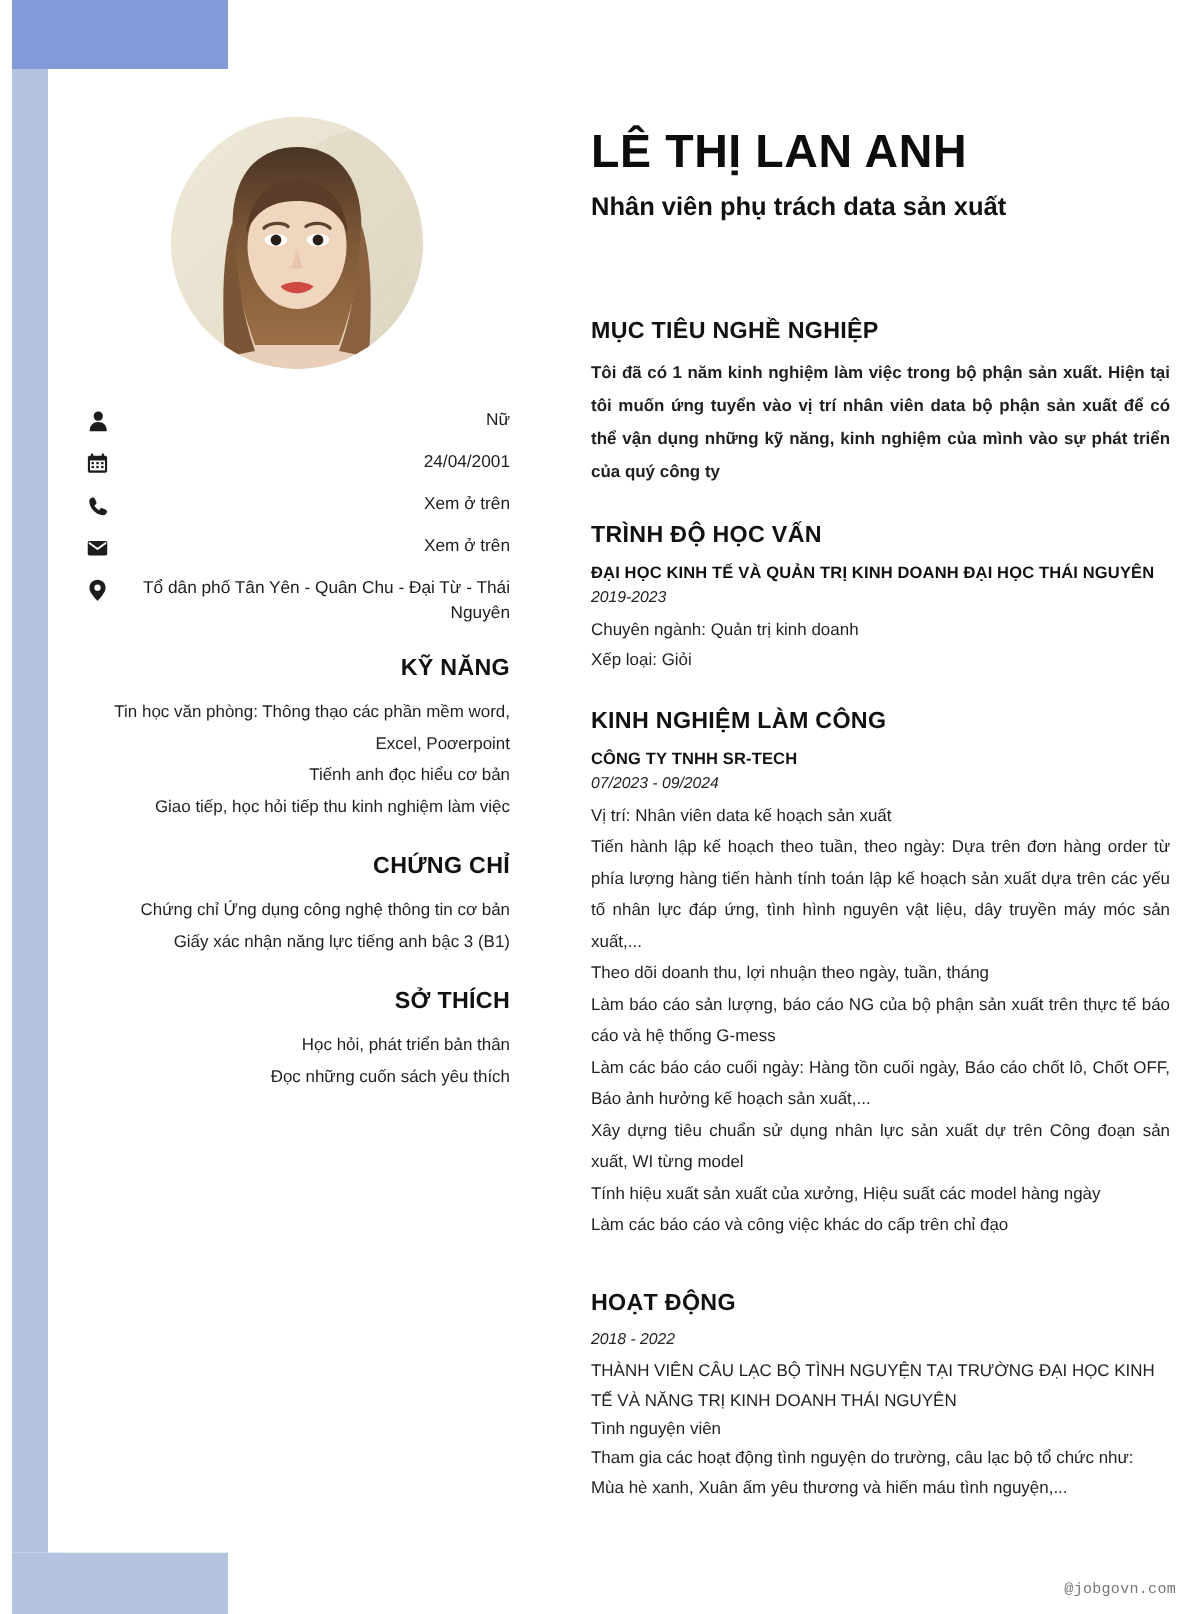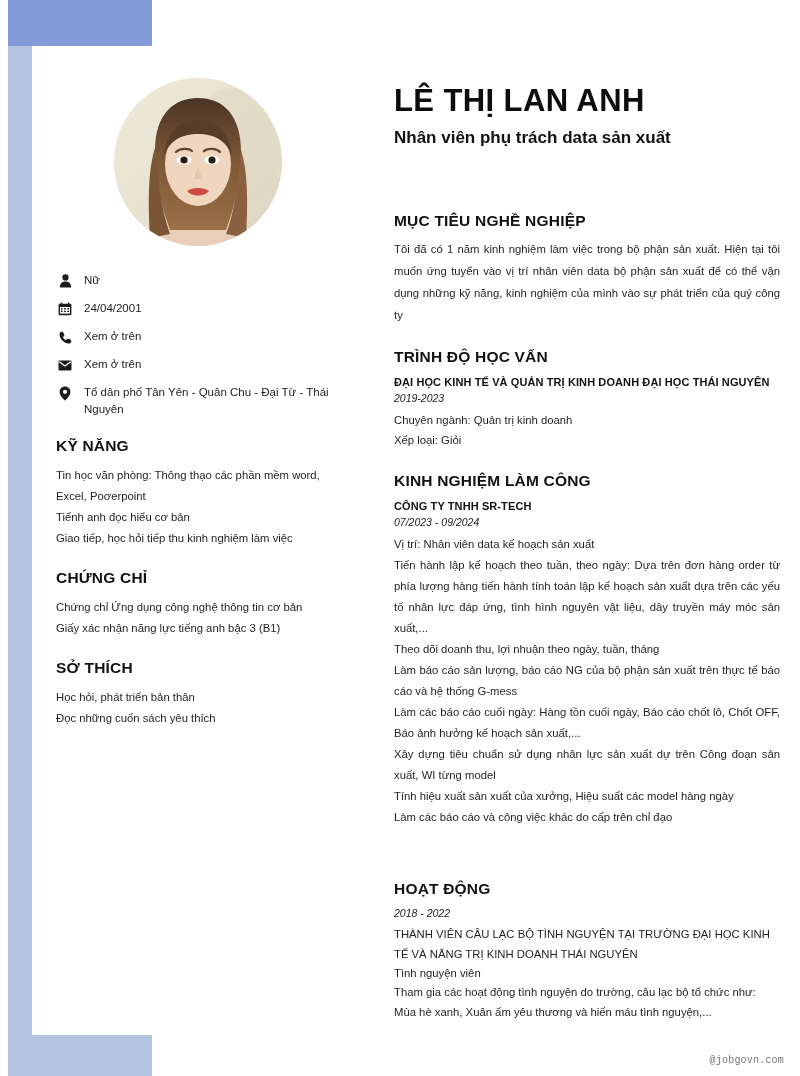--- a/index.html
+++ b/index.html
@@ -62,20 +62,21 @@
     top: 0;
     width: 768px;
     height: 989px;
     display: flex;
     box-sizing: border-box;
   }
   .col-left {
     width: 336px;
     padding: 22px 28px 0 24px;
     box-sizing: border-box;
+    text-align: right;
   }
   .col-right {
     width: 432px;
     padding: 38px 20px 0 26px;
     box-sizing: border-box;
   }
 
   
   .avatar-wrap {
     width: 168px;
@@ -147,20 +148,21 @@
     line-height: 1.78;
     margin: 0;
   }
   .col-left .body-line { line-height: 1.85; }
   .para {
     font-size: 11.3px;
     color: #1f1f1f;
     line-height: 1.92;
     margin: 0 0 0 0;
     text-align: justify;
+    font-weight: bold;
   }
   .exp-line {
     font-size: 11.3px;
     color: #1f1f1f;
     line-height: 1.86;
     margin: 0;
     text-align: justify;
   }
   .act-line {
     font-size: 11.3px;
@@ -347,21 +349,21 @@
         <div class="date-line">07/2023 - 09/2024</div>
         <p class="exp-line">Vị trí: Nhân viên data kế hoạch sản xuất</p>
         <p class="exp-line">Tiến hành lập kế hoạch theo tuần, theo ngày: Dựa trên đơn hàng order từ phía lượng hàng tiến hành tính toán lập kế hoạch sản xuất dựa trên các yếu tố nhân lực đáp ứng, tình hình nguyên vật liệu, dây truyền máy móc sản xuất,...</p>
         <p class="exp-line">Theo dõi doanh thu, lợi nhuận theo ngày, tuần, tháng</p>
         <p class="exp-line">Làm báo cáo sản lượng, báo cáo NG của bộ phận sản xuất trên thực tế báo cáo và hệ thống G-mess</p>
         <p class="exp-line">Làm các báo cáo cuối ngày: Hàng tồn cuối ngày, Báo cáo chốt lô, Chốt OFF, Báo ảnh hưởng kế hoạch sản xuất,...</p>
         <p class="exp-line">Xây dựng tiêu chuẩn sử dụng nhân lực sản xuất dự trên Công đoạn sản xuất, WI từng model</p>
         <p class="exp-line">Tính hiệu xuất sản xuất của xưởng, Hiệu suất các model hàng ngày</p>
         <p class="exp-line">Làm các báo cáo và công việc khác do cấp trên chỉ đạo</p>
 
-        <h2 class="section-title" style="margin-top:52px;">HOẠT ĐỘNG</h2>
+        <h2 class="section-title" style="margin-top:32px;">HOẠT ĐỘNG</h2>
         <div class="date-line">2018 - 2022</div>
         <p class="act-caps">THÀNH VIÊN CÂU LẠC BỘ TÌNH NGUYỆN TẠI TRƯỜNG ĐẠI HỌC KINH TẾ VÀ NĂNG TRỊ KINH DOANH THÁI NGUYÊN</p>
         <p class="act-line">Tình nguyện viên</p>
         <p class="act-line">Tham gia các hoạt động tình nguyện do trường, câu lạc bộ tổ chức như: Mùa hè xanh, Xuân ấm yêu thương và hiến máu tình nguyện,...</p>
 
       </div>
 
     </div>
   </div>
 

